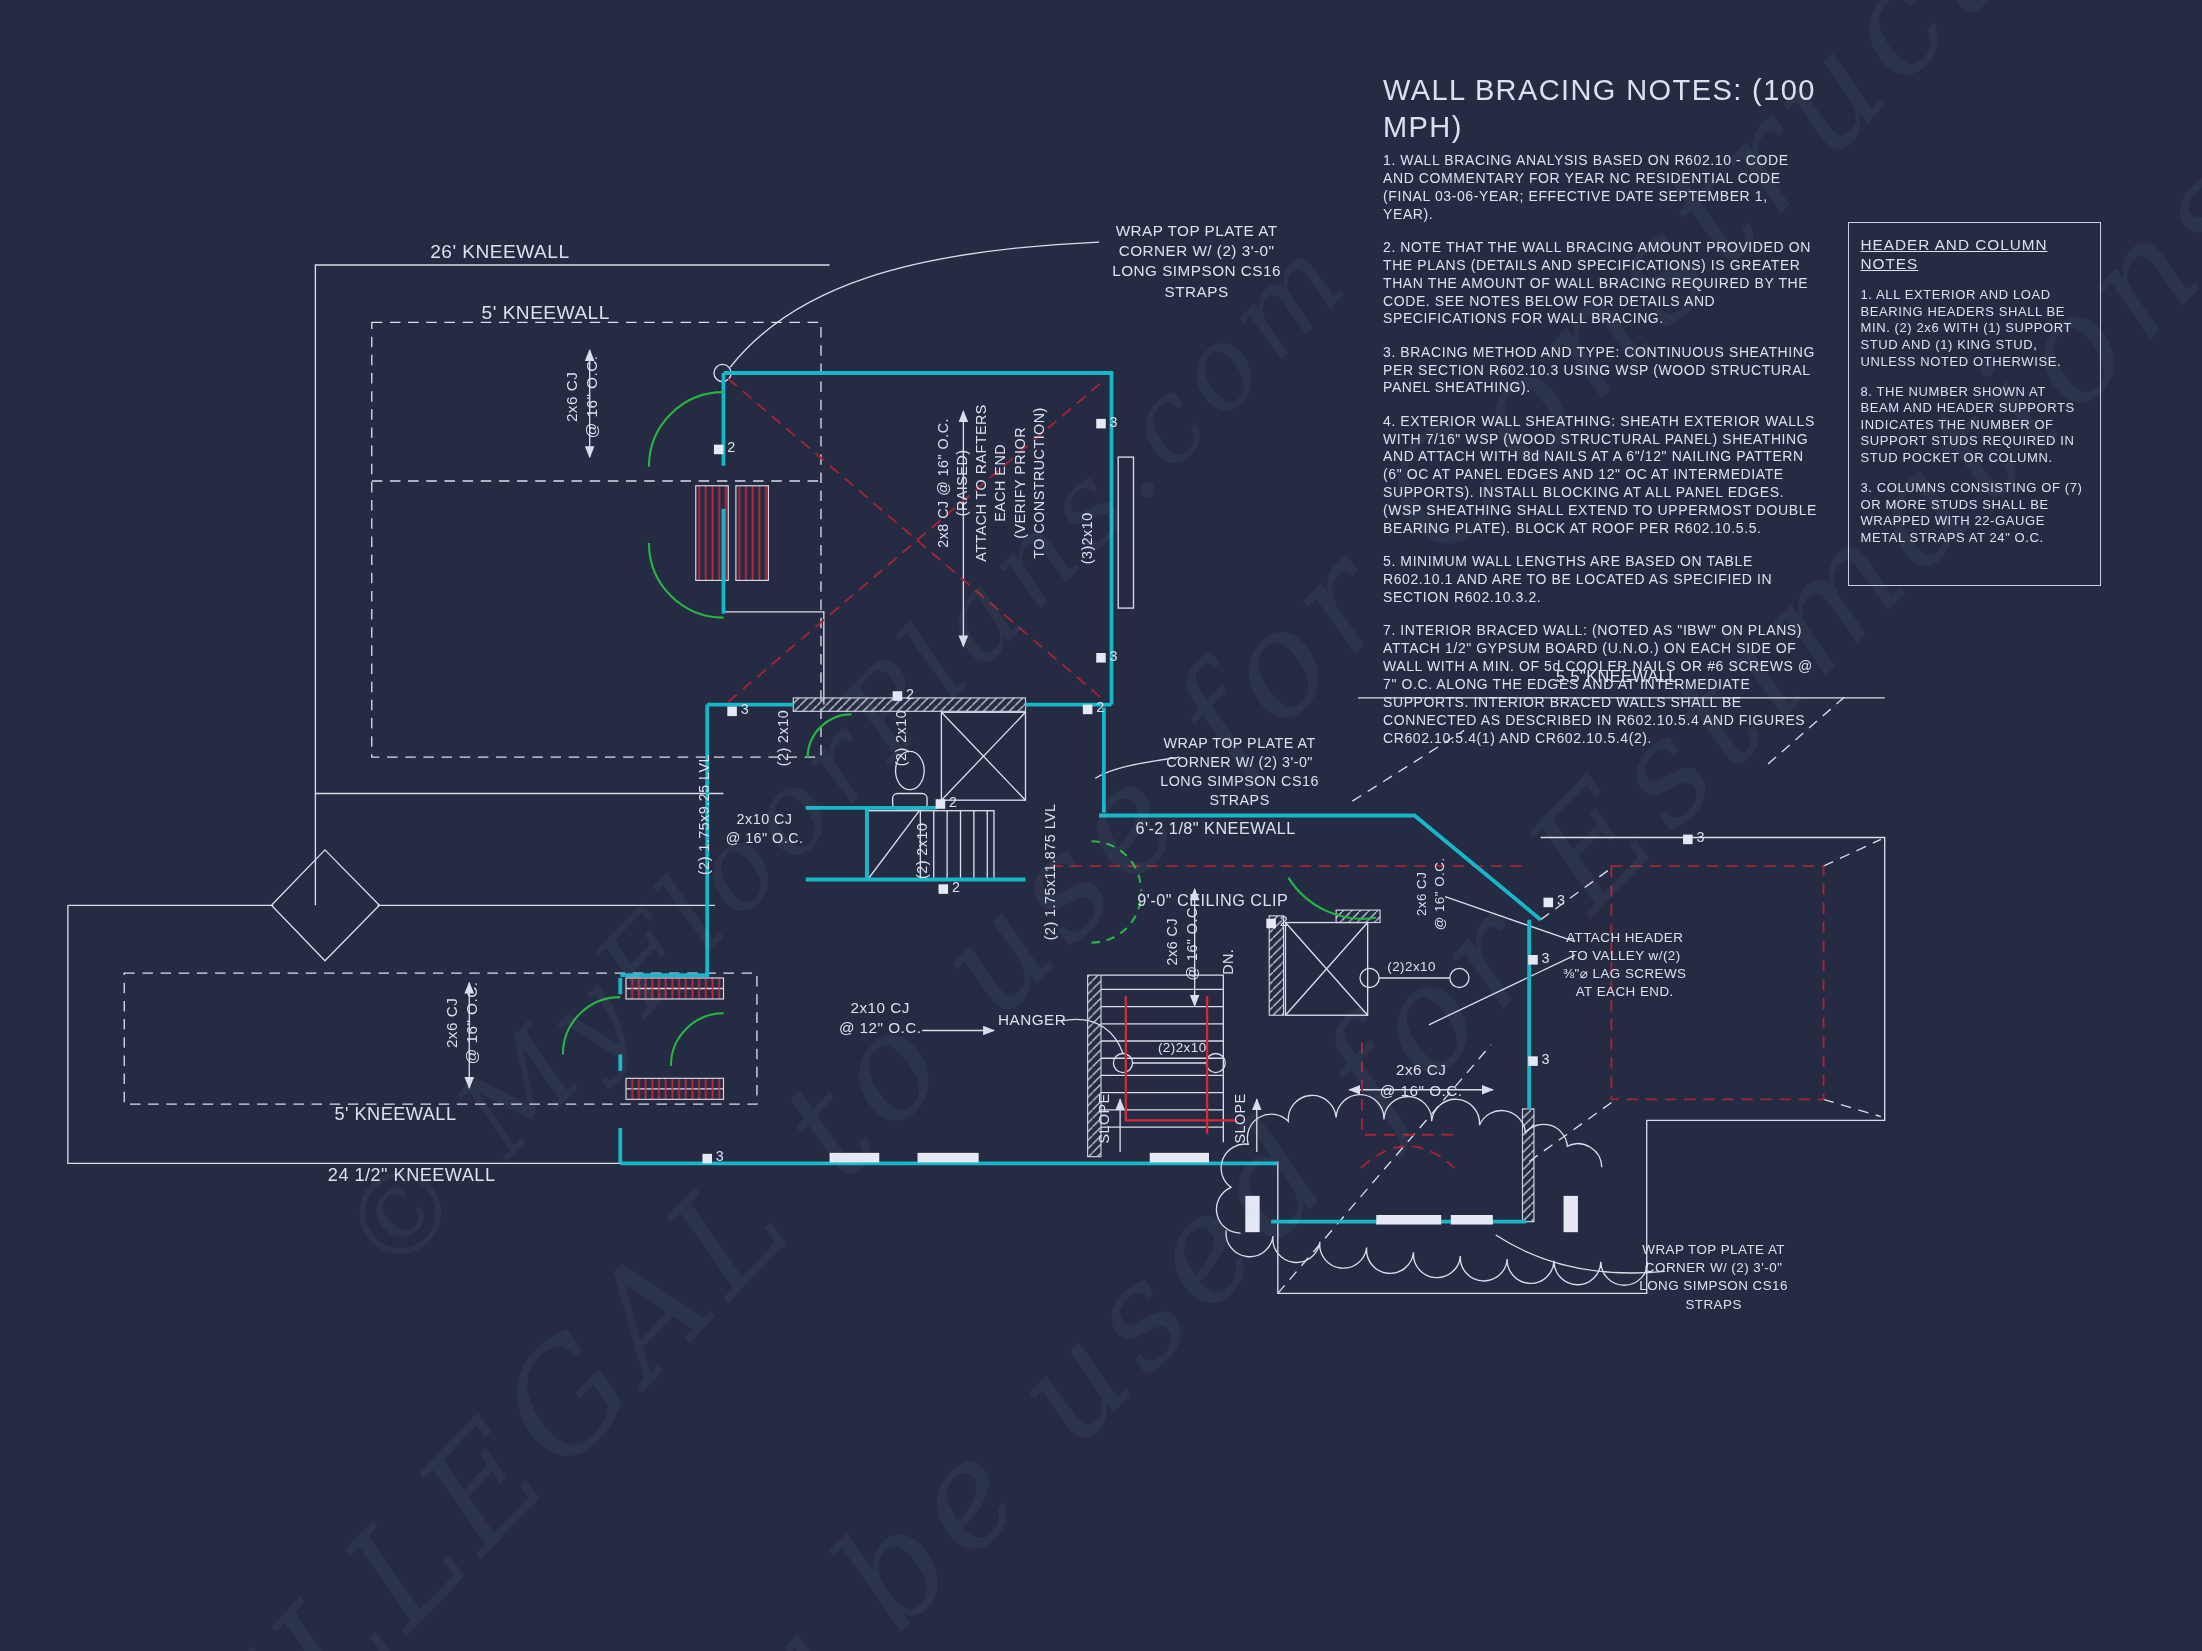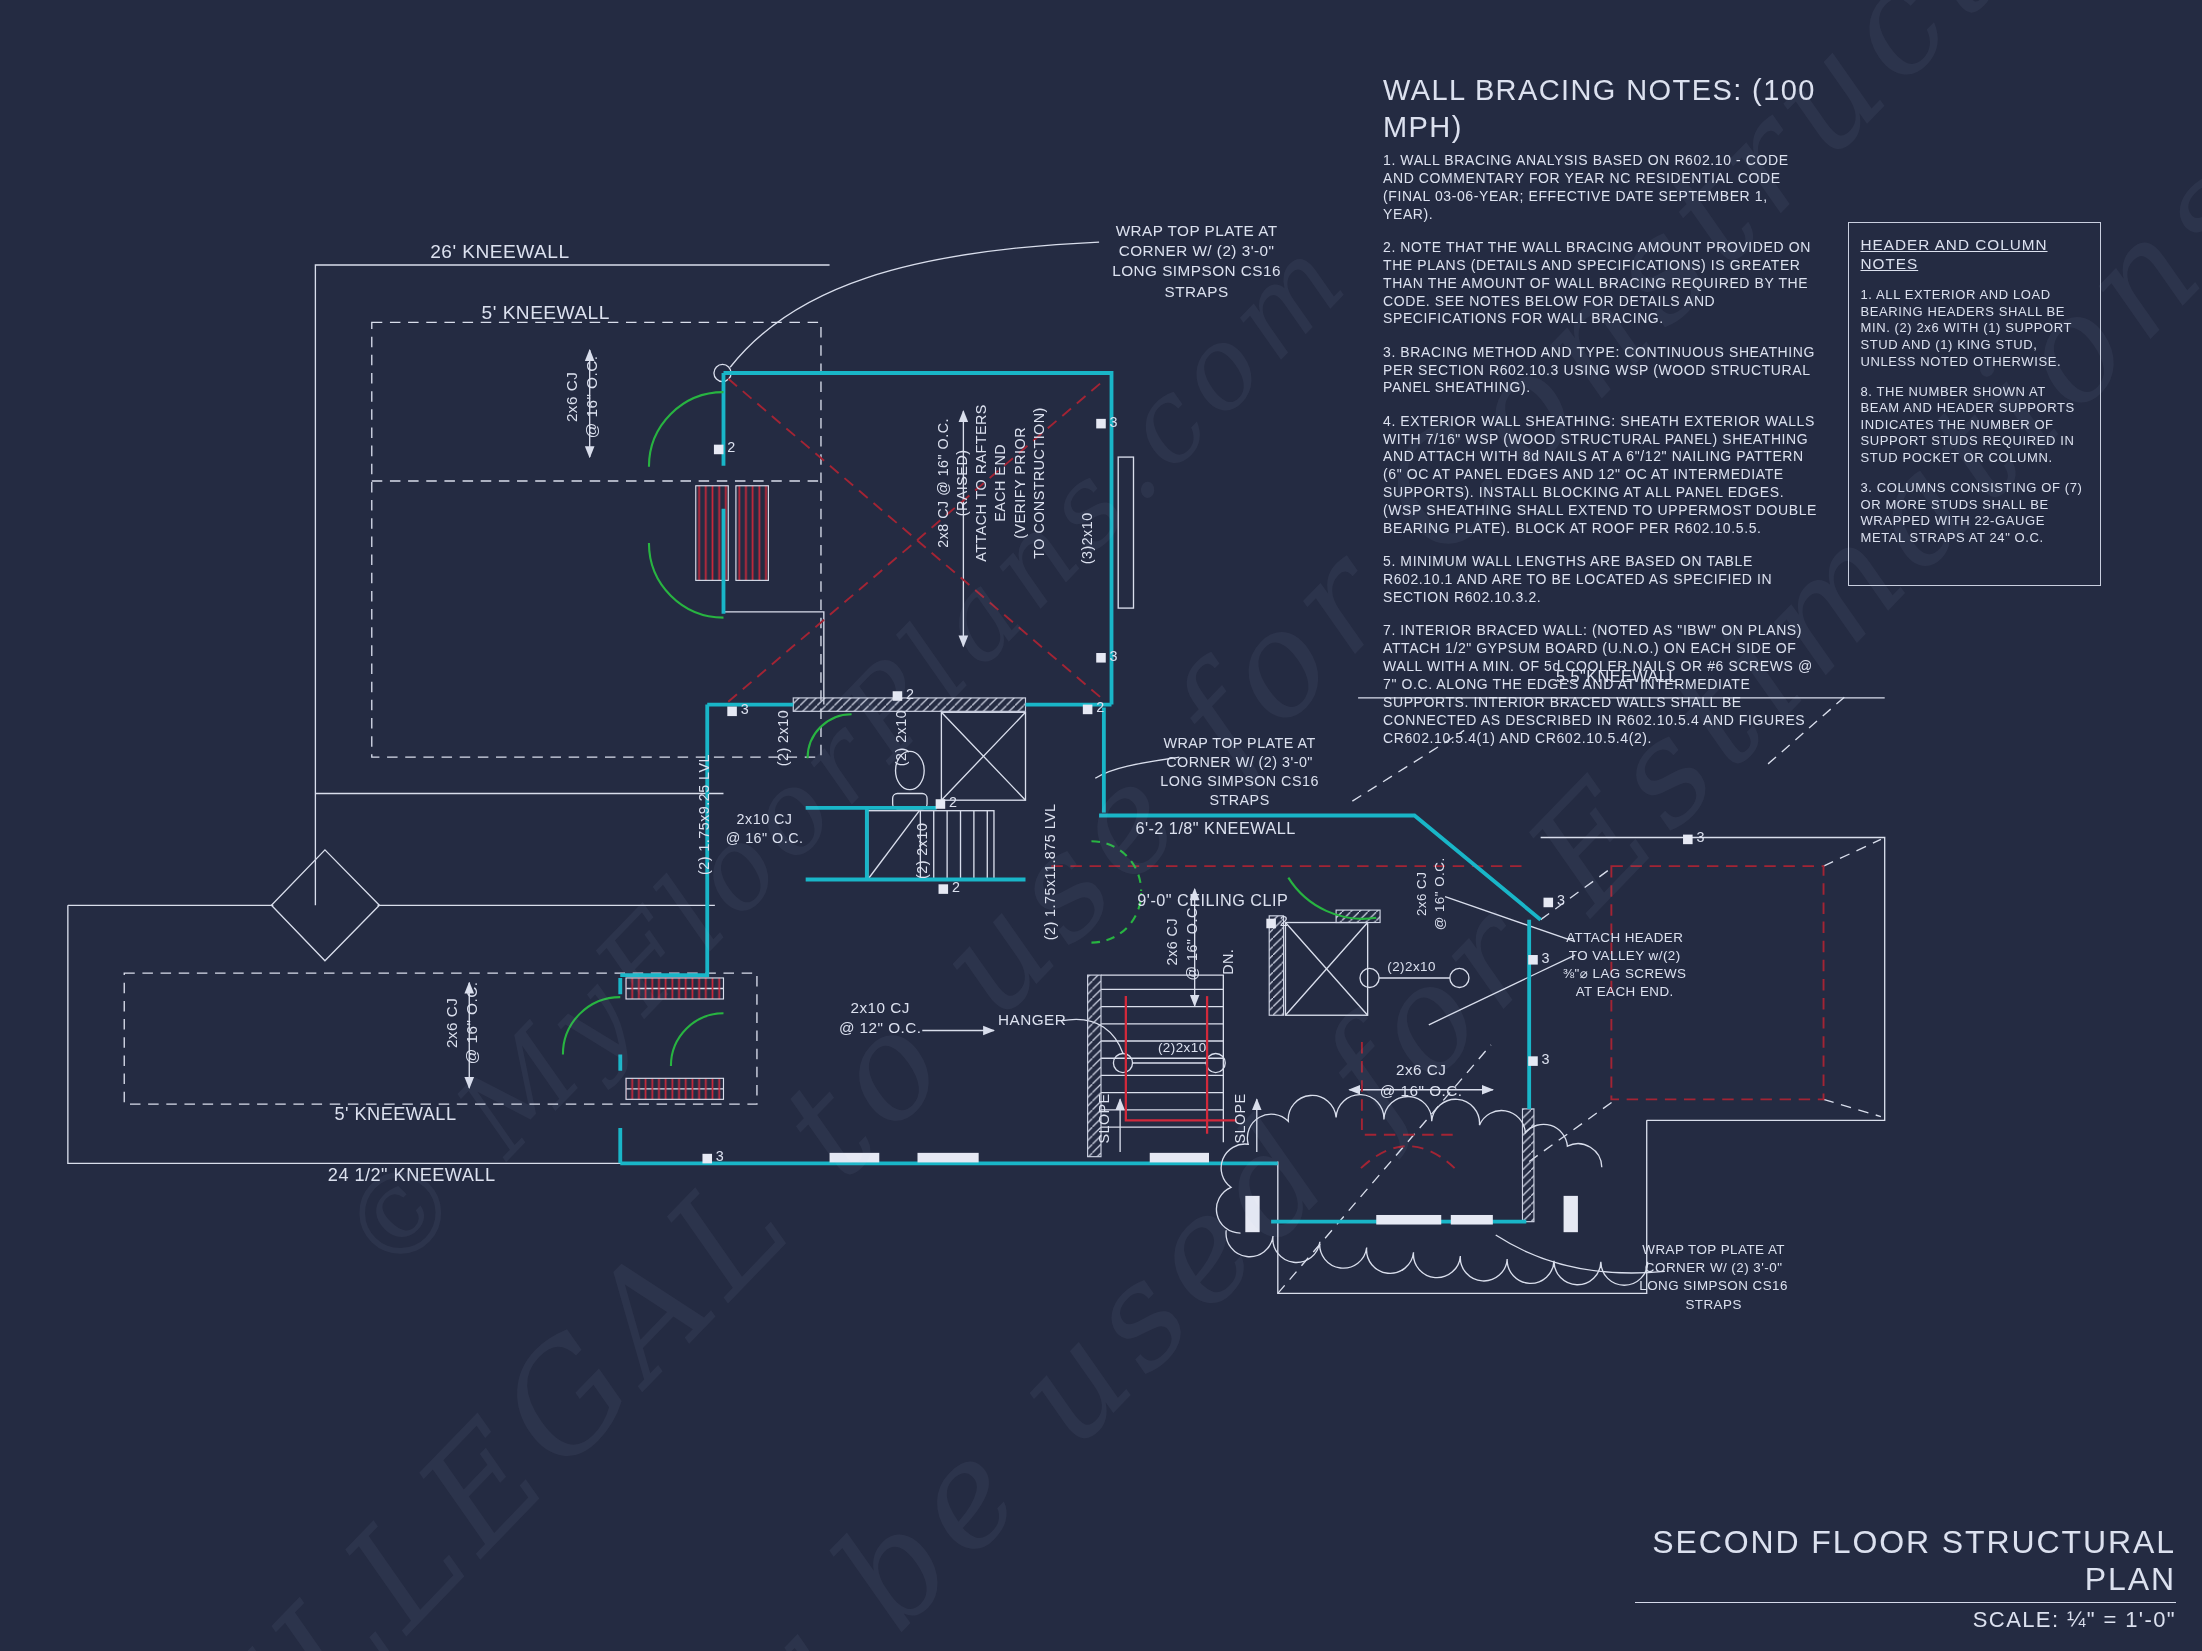--- a/index.html
+++ b/index.html
@@ -250,23 +250,19 @@
 
 <div class="notes" id="header-col">
   <h2>HEADER AND COLUMN NOTES</h2>
   <div id="hc-items">
         <p>1. ALL EXTERIOR AND LOAD BEARING HEADERS SHALL BE MIN. (2) 2x6 WITH (1) SUPPORT STUD AND (1) KING STUD, UNLESS NOTED OTHERWISE.</p>
         <p>8. THE NUMBER SHOWN AT BEAM AND HEADER SUPPORTS INDICATES THE NUMBER OF SUPPORT STUDS REQUIRED IN STUD POCKET OR COLUMN.</p>
         <p>3. COLUMNS CONSISTING OF (7) OR MORE STUDS SHALL BE WRAPPED WITH 22-GAUGE METAL STRAPS AT 24" O.C.</p>
       </div>
 </div>
 
-<div id="titleblock">
-  <div id="plan-title">SECOND FLOOR STRUCTURAL PLAN</div>
-  <div id="plan-scale">SCALE: ¼" = 1'-0"</div>
-</div>
 
 <div class="wm" id="wm0">© MyFloorPlans.com</div>
 <div class="wm" id="wm1">ILLEGAL to use for Construction</div>
 <div class="wm" id="wm2">May be used for Estimations</div>
 
 </div>
 
 
 </body></html>

